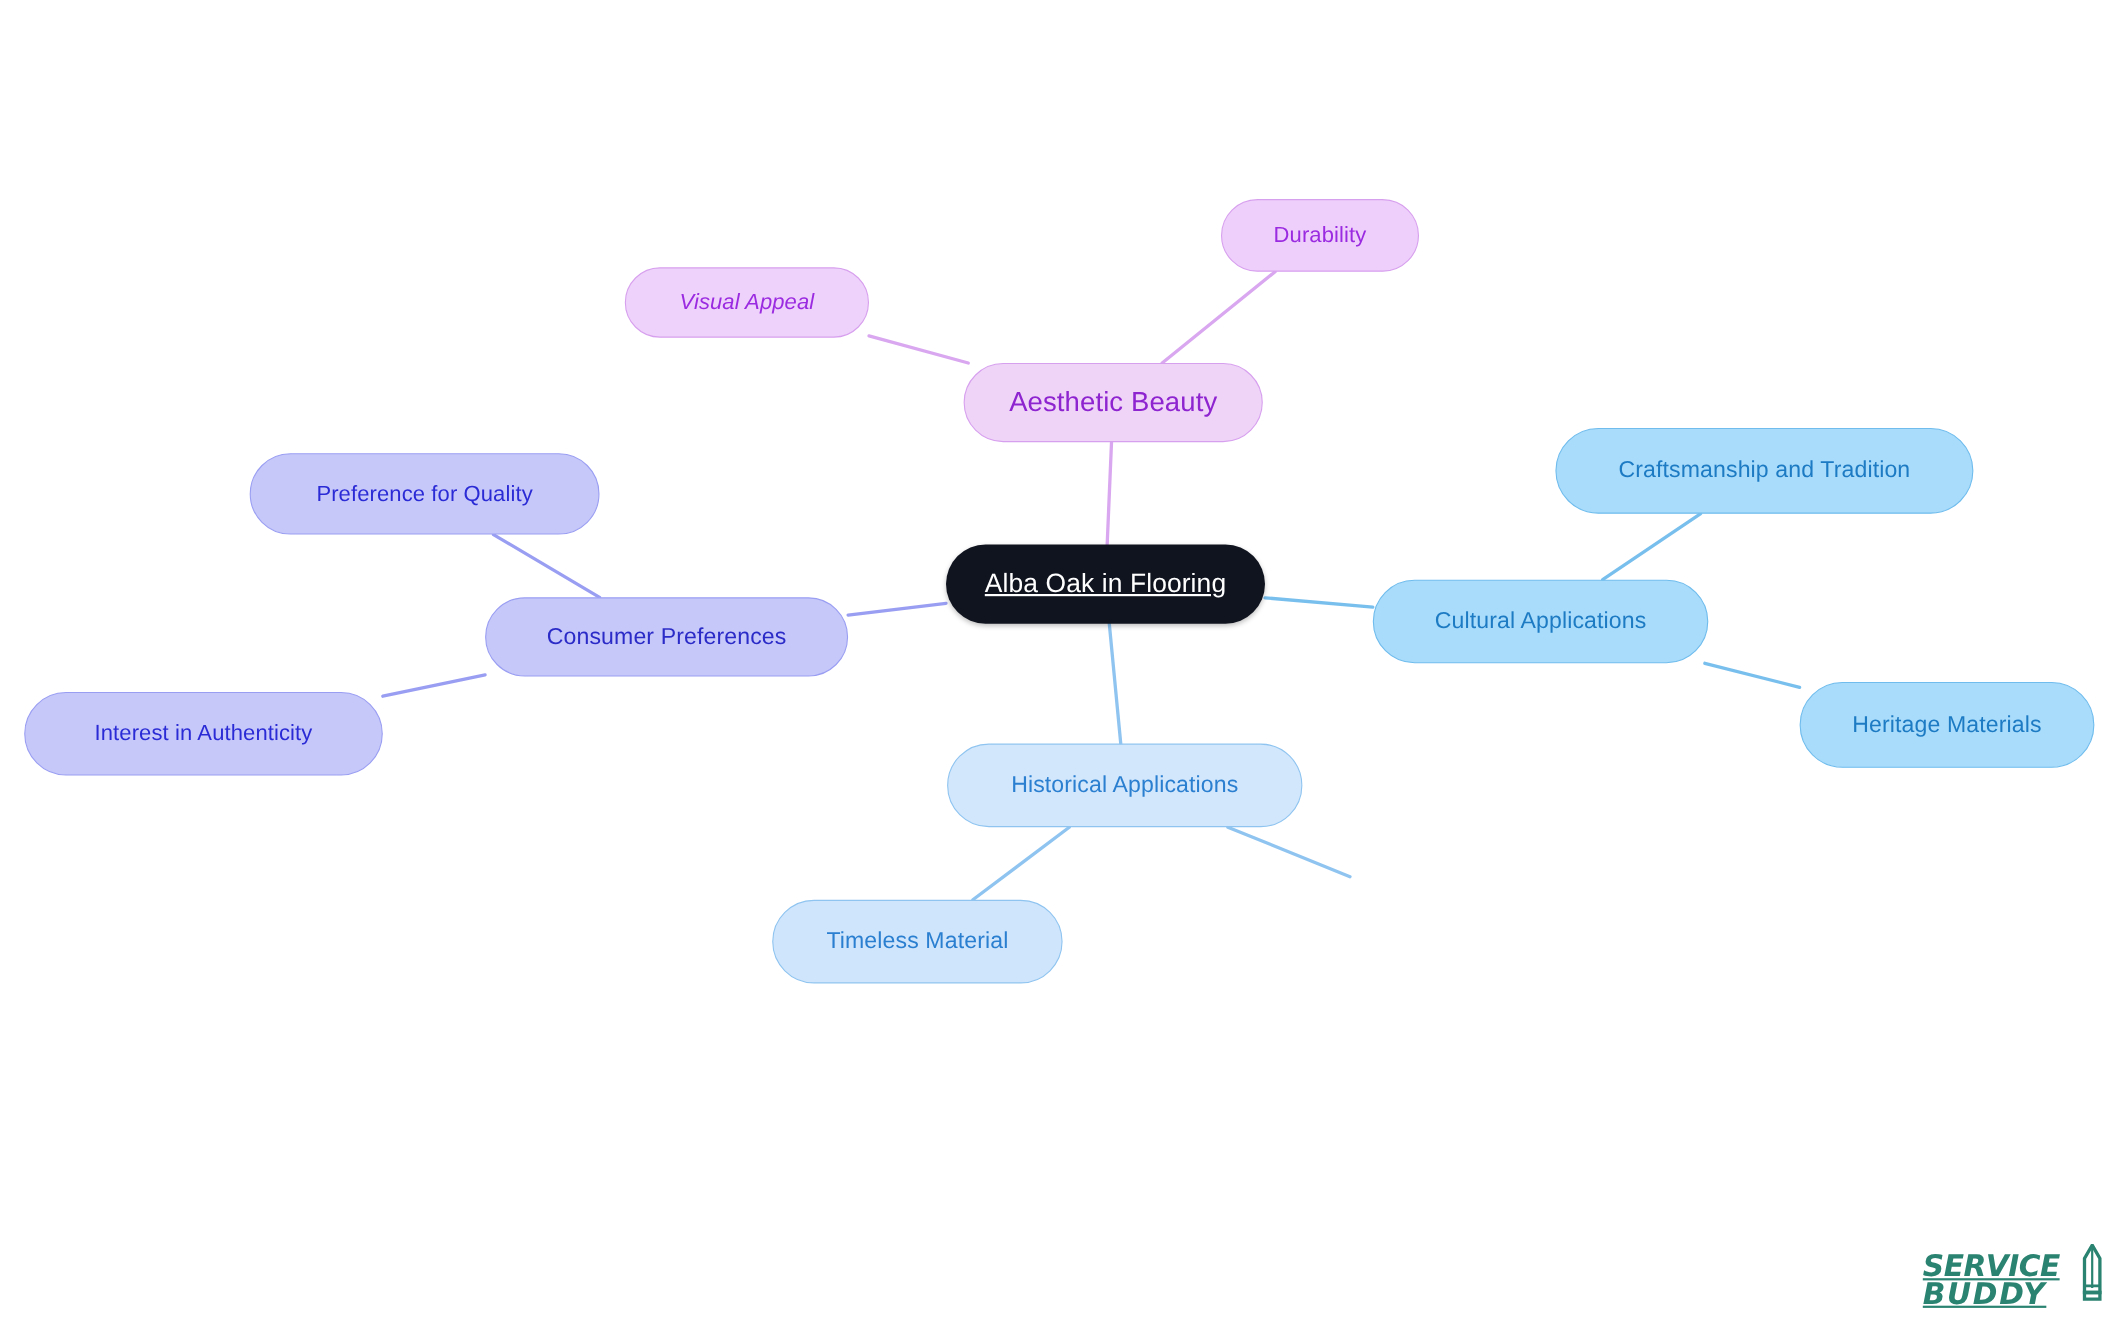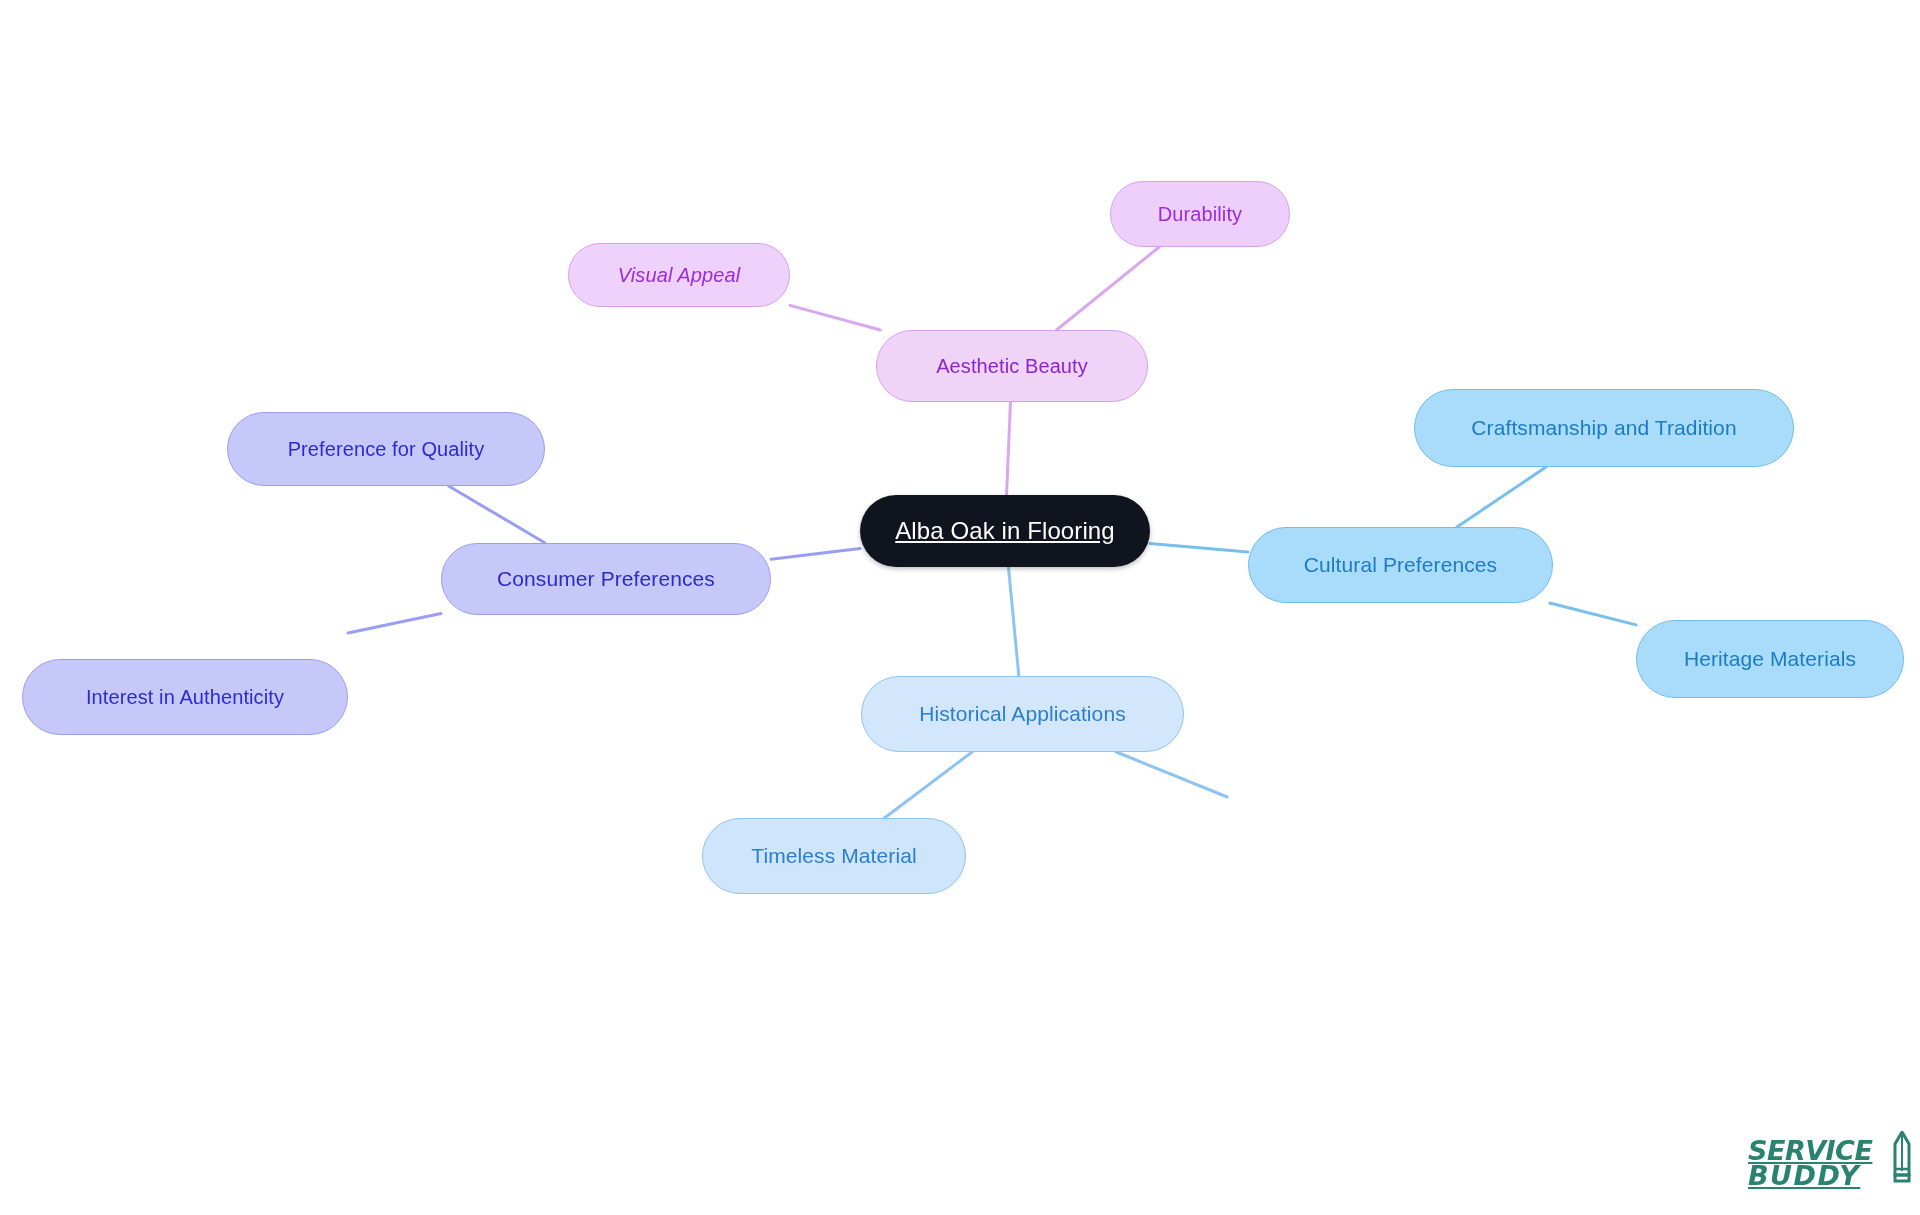--- a/index.html
+++ b/index.html
@@ -86,40 +86,40 @@
       <line x1="1150" y1="543.465233881163" x2="1248" y2="551.890012642225" stroke="#79bfed" stroke-width="3" stroke-linecap="round"></line>
       <line x1="1456.9452554744526" y1="527" x2="1546.0693430656934" y2="467" stroke="#79bfed" stroke-width="3" stroke-linecap="round"></line>
       <line x1="1549.872340425532" y1="603" x2="1636" y2="624.9106901217862" stroke="#79bfed" stroke-width="3" stroke-linecap="round"></line>
       <line x1="1008.4426229508197" y1="567" x2="1018.8661202185792" y2="676" stroke="#8fc4f0" stroke-width="3" stroke-linecap="round"></line>
       <line x1="972.056338028169" y1="752" x2="884.443661971831" y2="818" stroke="#8fc4f0" stroke-width="3" stroke-linecap="round"></line>
       <line x1="1116.2438016528927" y1="752" x2="1227.2561983471073" y2="797" stroke="#8fc4f0" stroke-width="3" stroke-linecap="round"></line>
     </svg>
 <div class="node node-root" style="left: 860px; top: 495px; width: 290px; height: 72px; background: rgb(16, 20, 31); color: rgb(255, 255, 255); font-size: 24px; text-decoration: underline;">
       <span>Alba Oak in Flooring</span>
     </div>
-    <div class="node" style="left: 876px; top: 330px; width: 272px; height: 72px; background: rgb(239, 212, 248); color: rgb(142, 36, 208); font-size: 20px; border-color: rgb(215, 160, 238);">
+    <div class="node" style="left: 876px; top: 330px; width: 272px; height: 72px; background: rgb(239, 212, 248); color: rgb(142, 36, 208); font-size: 25px; border-color: rgb(215, 160, 238);">
       <span>Aesthetic Beauty</span>
     </div>
     <div class="node" style="left: 568px; top: 243px; width: 222px; height: 64px; background: rgb(239, 210, 251); color: rgb(155, 43, 224); font-size: 20px; border-color: rgb(215, 160, 238); font-style: italic;">
       <span>Visual Appeal</span>
     </div>
     <div class="node" style="left: 441px; top: 543px; width: 330px; height: 72px; background: rgb(198, 200, 249); color: rgb(43, 43, 200); font-size: 21px; border-color: rgb(154, 158, 242);">
       <span>Consumer Preferences</span>
     </div>
     <div class="node" style="left: 1110px; top: 181px; width: 180px; height: 66px; background: rgb(238, 207, 251); color: rgb(155, 43, 224); font-size: 20px; border-color: rgb(215, 160, 238);">
       <span>Durability</span>
     </div>
     <div class="node" style="left: 227px; top: 412px; width: 318px; height: 74px; background: rgb(198, 200, 249); color: rgb(43, 43, 214); font-size: 20px; border-color: rgb(154, 158, 242);">
       <span>Preference for Quality</span>
     </div>
-    <div class="node" style="left: 22px; top: 629px; width: 326px; height: 76px; background: rgb(198, 200, 249); color: rgb(43, 43, 214); font-size: 20px; border-color: rgb(154, 158, 242); margin-top: 30px;">
+    <div class="node" style="left: 22px; top: 629px; width: 326px; height: 76px; background: rgb(198, 200, 249); color: rgb(43, 43, 214); font-size: 20px; border-color: rgb(154, 158, 242);">
       <span>Interest in Authenticity</span>
     </div>
     <div class="node" style="left: 1248px; top: 527px; width: 305px; height: 76px; background: rgb(169, 220, 251); color: rgb(29, 123, 196); font-size: 21px; border-color: rgb(111, 188, 237);">
-      <span>Cultural Preferences</span>
+      <span>Cultural Applications</span>
     </div>
     <div class="node" style="left: 1414px; top: 389px; width: 380px; height: 78px; background: rgb(169, 220, 251); color: rgb(29, 123, 196); font-size: 21px; border-color: rgb(111, 188, 237);">
       <span>Craftsmanship and Tradition</span>
     </div>
     <div class="node" style="left: 1636px; top: 620px; width: 268px; height: 78px; background: rgb(169, 220, 251); color: rgb(29, 123, 196); font-size: 21px; border-color: rgb(111, 188, 237);">
       <span>Heritage Materials</span>
     </div>
     <div class="node" style="left: 861px; top: 676px; width: 323px; height: 76px; background: rgb(210, 231, 252); color: rgb(43, 127, 208); font-size: 21px; border-color: rgb(143, 196, 240);">
       <span>Historical Applications</span>
     </div>

